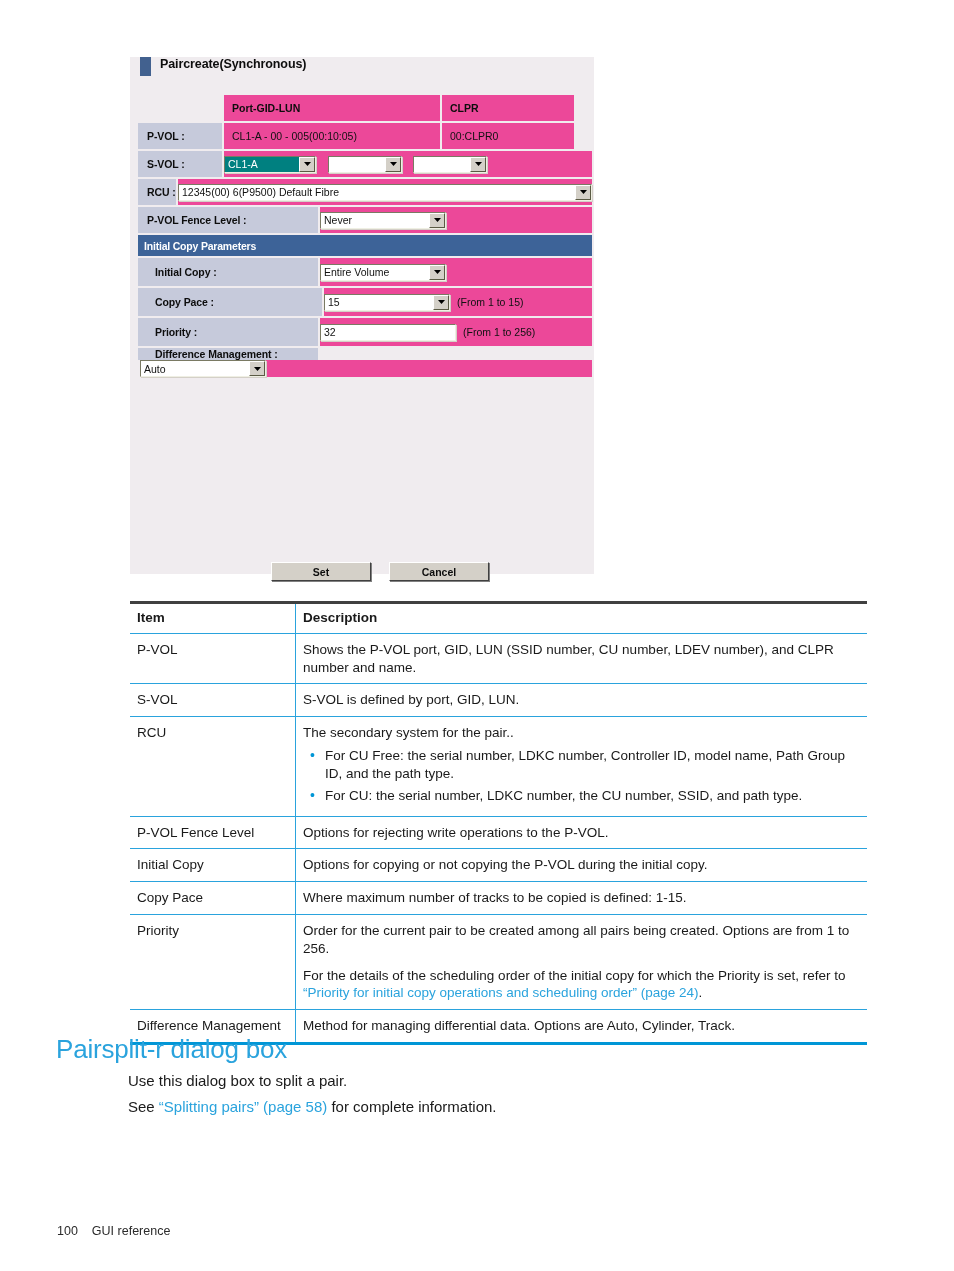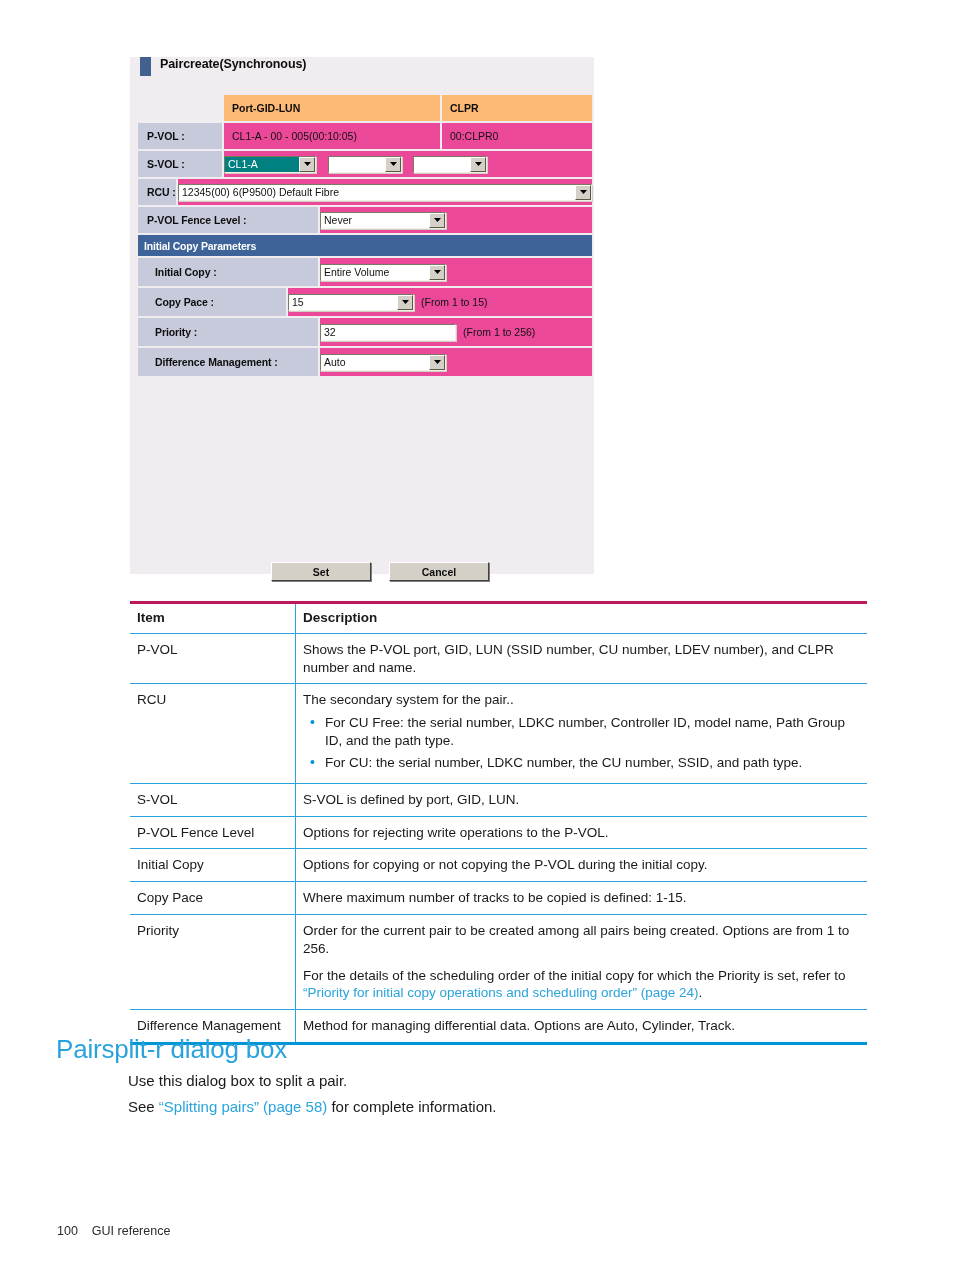--- a/index.html
+++ b/index.html
@@ -75,34 +75,34 @@
   .cell-white {
     background: #ec4899;
     display: flex;
     align-items: center;
     padding-left: 8px;
     box-sizing: border-box;
     font-size: 10.5px;
     color: #111;
   }
   .cell-head {
-    background: #fdba74;
+    background: #ec4899;
     color: #0d0d0d;
     font-size: 10.5px;
     font-weight: bold;
     display: flex;
     align-items: center;
     padding-left: 8px;
     box-sizing: border-box;
   }
   .cell-spacer { background: #f0ecef; }
 
   .w-label   { width: 84px; }
   .w-portgid { width: 216px; margin-left: 2px; }
-  .w-clpr    { width: 150px; margin-left: 2px; }
+  .w-clpr    { width: 132px; margin-left: 2px; }
   .w-rest    { flex: 1; margin-left: 2px; }
 
   
   .combo {
     display: inline-flex;
     align-items: stretch;
     height: 17px;
     border-top: 1px solid #7a7a63;
     border-left: 1px solid #7a7a63;
     border-right: 1px solid #efefe3;
@@ -201,21 +201,21 @@
     box-sizing: border-box;
     font-family: "Liberation Sans", sans-serif;
   }
 
   
   .ref-table {
     position: absolute;
     left: 130px;
     top: 601px;
     width: 737px;
-    border-top: 3px solid #be185d;
+    border-top: 3px solid #404040;
     border-bottom: 3px solid #0096d6;
     border-collapse: collapse;
     font-family: "Liberation Serif", serif;
   }
   .ref-table td, .ref-table th {
     border: 1px solid #2aa3dd;
     vertical-align: top;
     padding: 7px 8px 7px 7px;
     font-size: 13.5px;
     line-height: 1.32;
@@ -386,21 +386,21 @@
           <span class="combo-arrow">
             <svg width="7" height="4" viewBox="0 0 7 4">
                 <polygon points="0,0 7,0 3.5,4" fill="#000"></polygon>
               </svg>
           </span>
         </div>
       </div>
     </div>
 
     <div class="drow" style="min-height:28px;">
-      <div class="cell-label indent" style="width:148px;">Copy Pace :</div>
+      <div class="cell-label indent" style="width:184px;">Copy Pace :</div>
       <div class="cell-white w-rest" style="padding-left:0;">
         <div class="combo" style="width:126px;">
           <span class="combo-text">15</span>
           <span class="combo-arrow">
             <svg width="7" height="4" viewBox="0 0 7 4">
                 <polygon points="0,0 7,0 3.5,4" fill="#000"></polygon>
               </svg>
           </span>
         </div>
         <span class="hint">(From 1 to 15)</span>
@@ -408,21 +408,21 @@
     </div>
 
     <div class="drow" style="min-height:28px;">
       <div class="cell-label indent" style="width:180px;">Priority :</div>
       <div class="cell-white w-rest" style="padding-left:0;">
         <span class="textbox" style="width:136px;">32</span>
         <span class="hint">(From 1 to 256)</span>
       </div>
     </div>
 
-    <div class="drow" style="min-height:28px;">
+    <div class="drow" style="min-height:28px;flex-direction:column;">
       <div class="cell-label indent" style="width:180px;">Difference Management :</div>
       <div class="cell-white w-rest" style="padding-left:0;">
         <div class="combo" style="width:126px;">
           <span class="combo-text">Auto</span>
           <span class="combo-arrow">
             <svg width="7" height="4" viewBox="0 0 7 4">
                 <polygon points="0,0 7,0 3.5,4" fill="#000"></polygon>
               </svg>
           </span>
         </div>
@@ -439,36 +439,36 @@
 
 <table class="ref-table">
   <tbody>
       <tr>
     <th>Item</th>
     <th>Description</th>
   </tr>
   <tr>
     <td>P-VOL</td>
     <td>Shows the P-VOL port, GID, LUN (SSID number, CU number, LDEV number), and CLPR number and name.</td>
+  </tr>
+  <tr>
+    <td>S-VOL</td>
+    <td>S-VOL is defined by port, GID, LUN.</td>
   </tr>
   <tr>
     <td>RCU</td>
     <td>
       <div>The secondary system for the pair..</div>
       <ul>
         <li>For CU Free: the serial number, LDKC number, Controller ID, model name, Path Group ID, and the path type.</li>
         <li>For CU: the serial number, LDKC number, the CU number, SSID, and path type.</li>
       </ul>
     </td>
   </tr>
   <tr>
-    <td>S-VOL</td>
-    <td>S-VOL is defined by port, GID, LUN.</td>
-  </tr>
-  <tr>
     <td>P-VOL Fence Level</td>
     <td>Options for rejecting write operations to the P-VOL.</td>
   </tr>
   <tr>
     <td>Initial Copy</td>
     <td>Options for copying or not copying the P-VOL during the initial copy.</td>
   </tr>
   <tr>
     <td>Copy Pace</td>
     <td>Where maximum number of tracks to be copied is defined: 1-15.</td>

